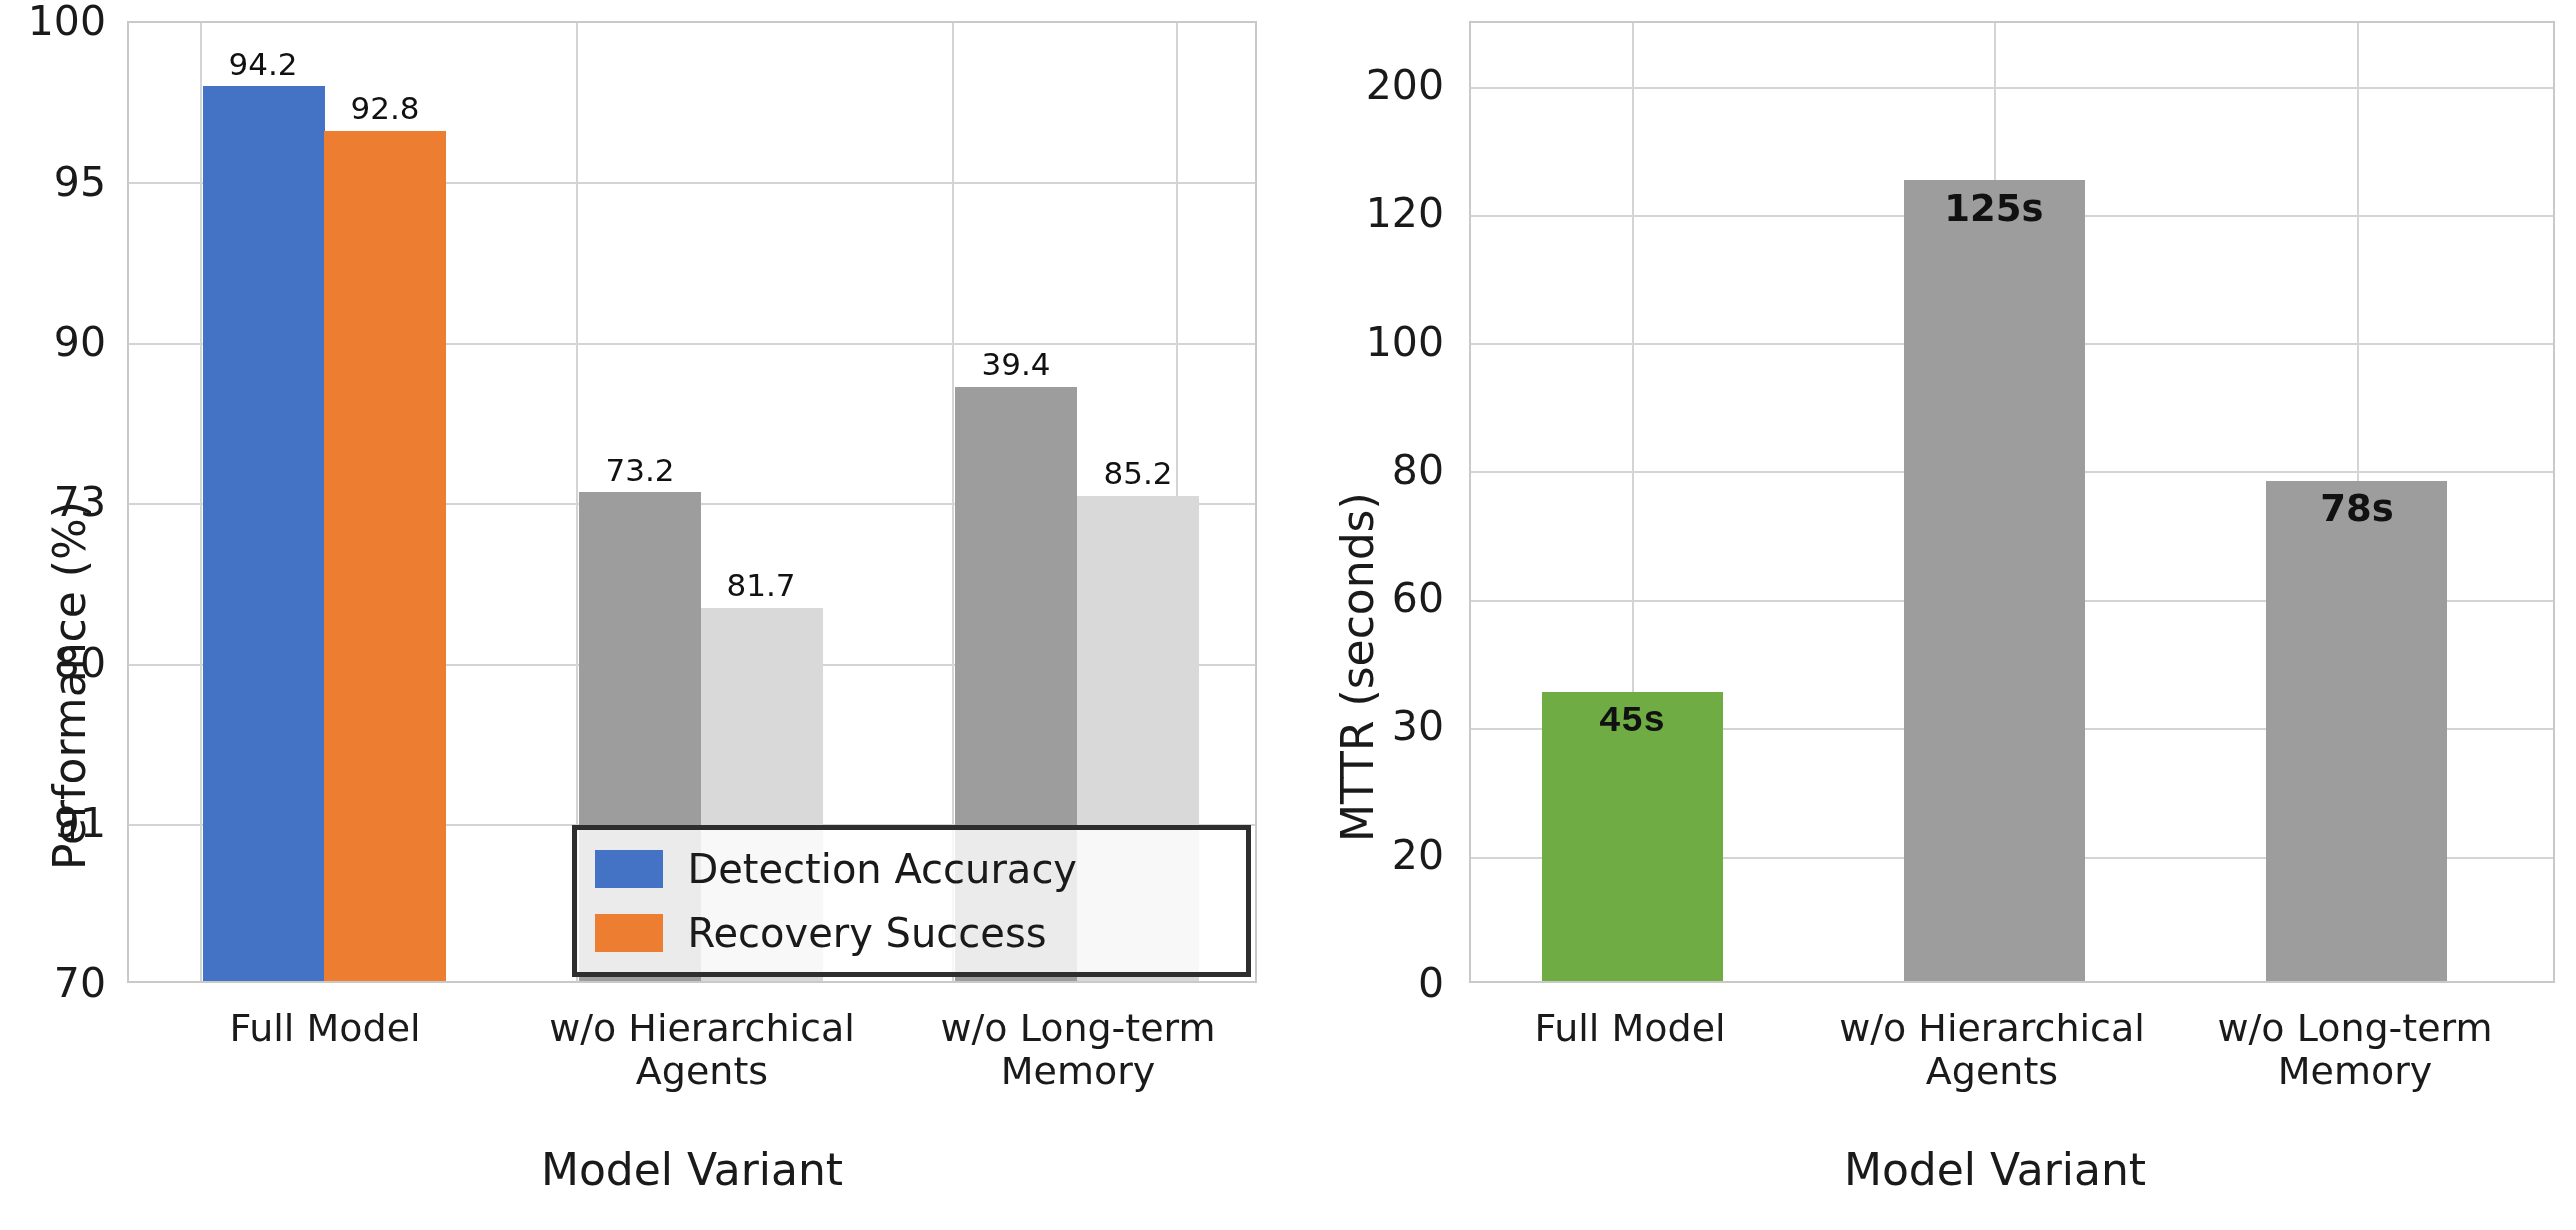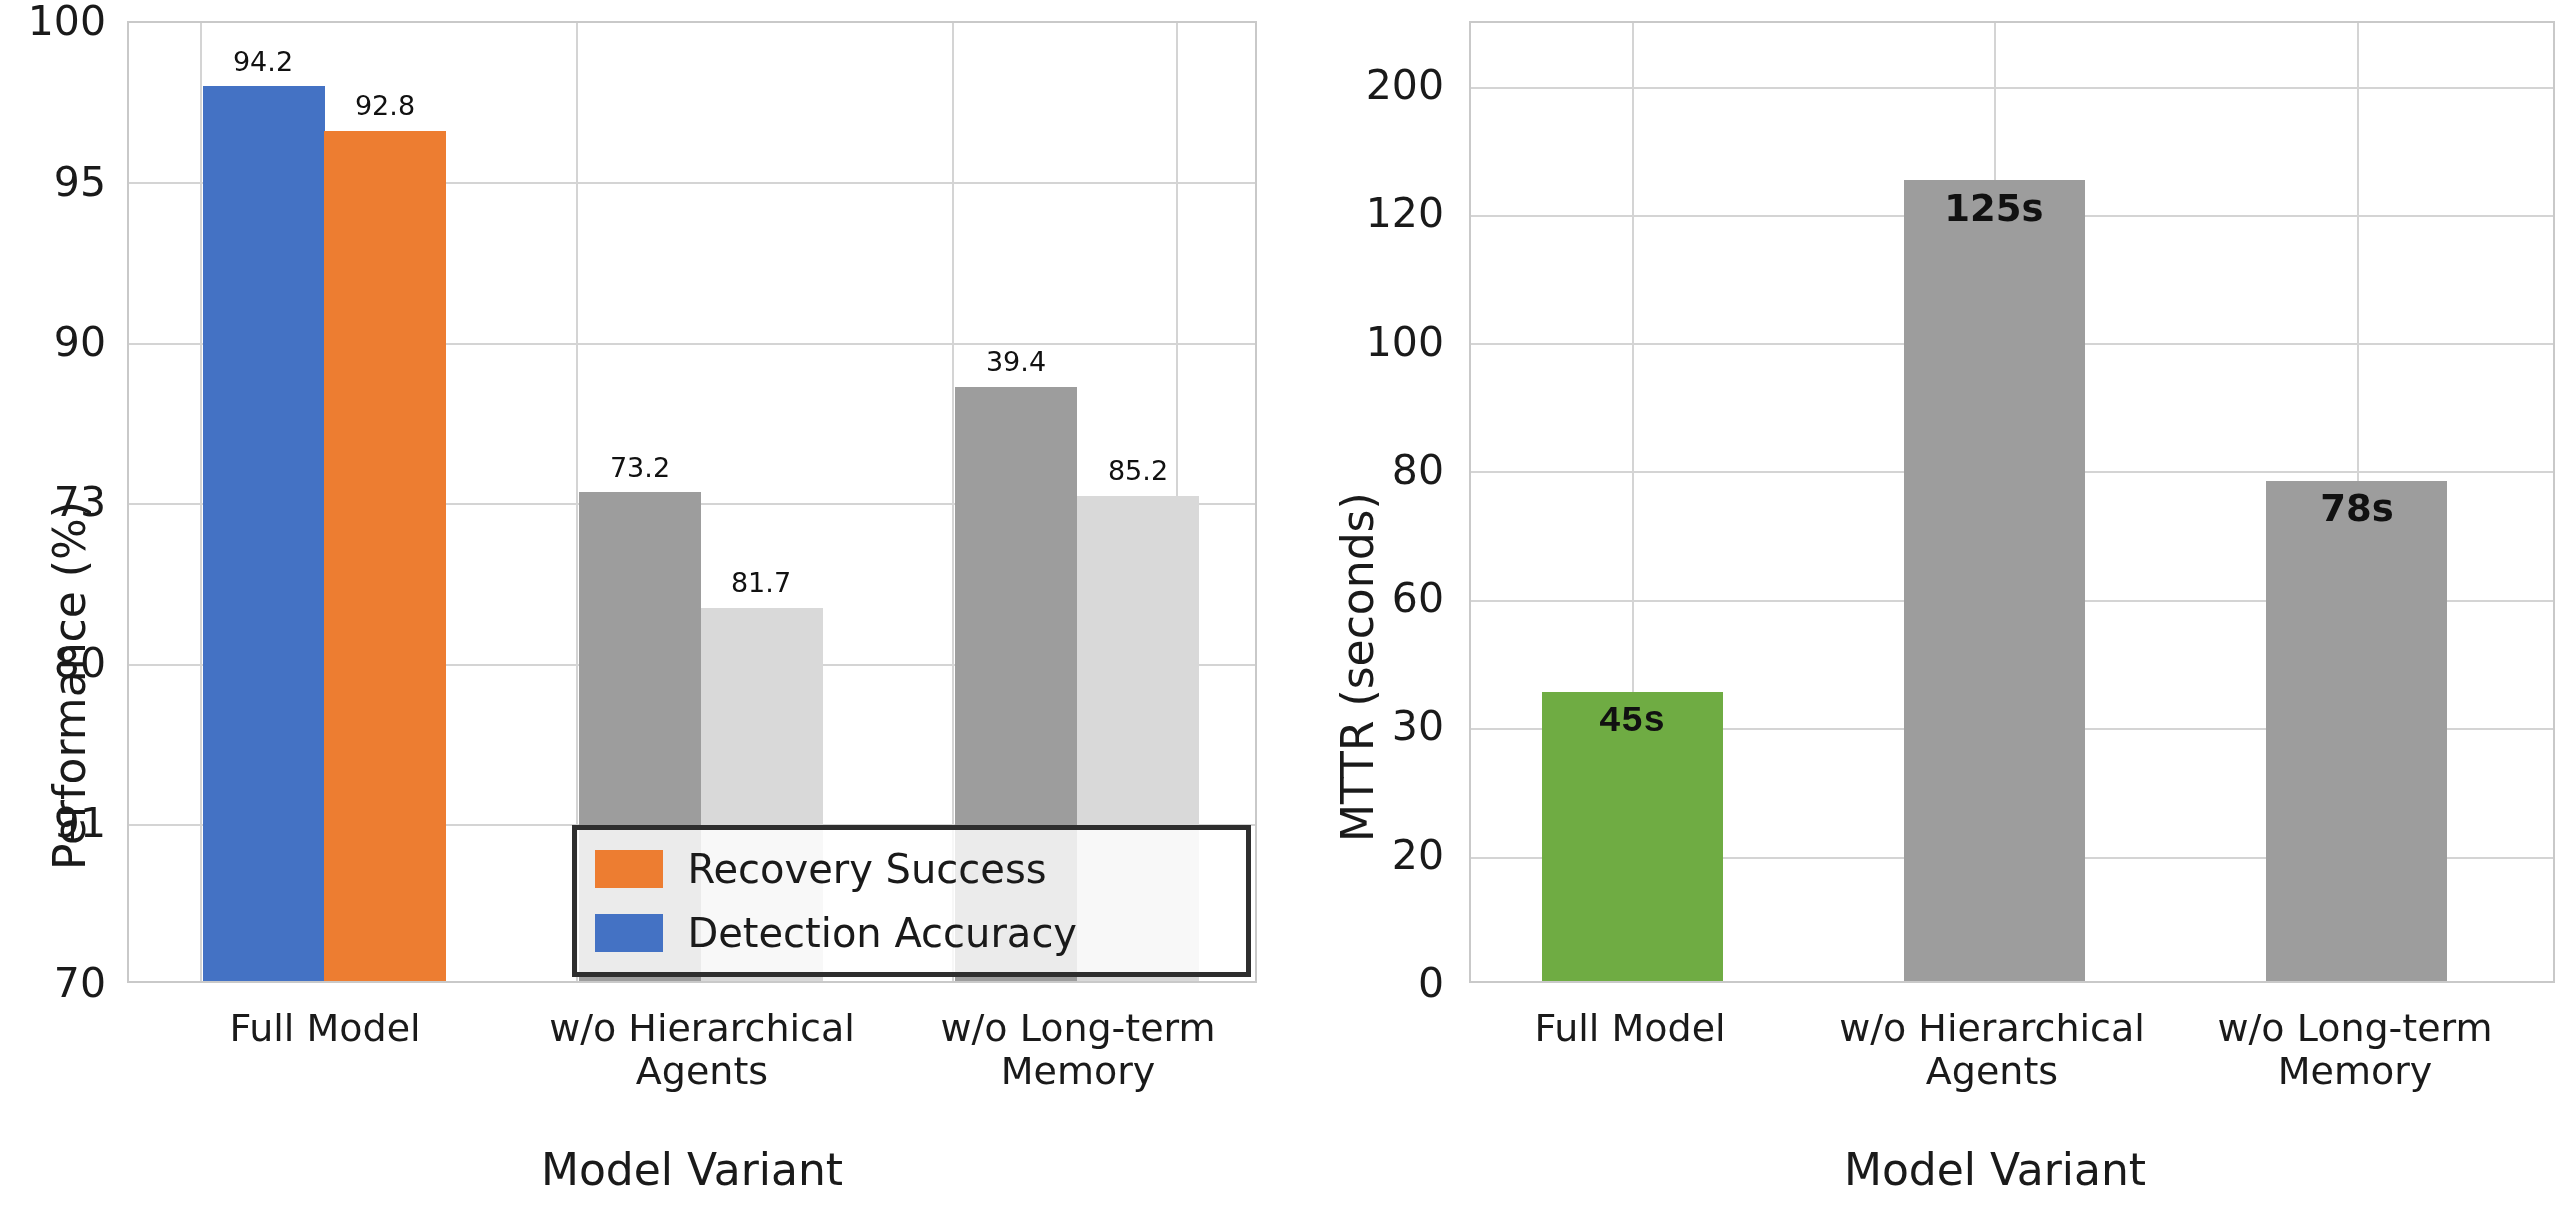--- a/index.html
+++ b/index.html
@@ -77,21 +77,21 @@
   }
 
   
   .bar {
     position: absolute;
     bottom: 0;
   }
   .bar-label {
     position: absolute;
     transform: translateX(-50%);
-    font-size: 27px;
+    font-size: 31px;
     color: #111111;
     white-space: nowrap;
     text-align: center;
   }
   .bar-label.bold { font-weight: bold; font-size: 37px; margin-top: 40px; }
 
   
   .legend {
     position: absolute;
     background: rgba(255,255,255,0.80);
@@ -159,26 +159,26 @@
 
       <div class="bar-label" style="left:134px; top:22.6px;">94.2</div>
       <div class="bar-label" style="left:256px; top:67px;">92.8</div>
       <div class="bar-label" style="left:511px; top:429px;">73.2</div>
       <div class="bar-label" style="left:632px; top:544px;">81.7</div>
       <div class="bar-label" style="left:887px; top:323px;">39.4</div>
       <div class="bar-label" style="left:1009px; top:432px;">85.2</div>
 
       <div class="legend" style="left:443px; bottom:4.2px; width:679px;">
         <div class="legend-row">
+          <span class="legend-swatch" style="background:#4472C4;"></span>
+          <span class="legend-text">Detection Accuracy</span>
+        </div>
+        <div class="legend-row">
           <span class="legend-swatch" style="background:#ED7D31;"></span>
           <span class="legend-text">Recovery Success</span>
-        </div>
-        <div class="legend-row">
-          <span class="legend-swatch" style="background:#4472C4;"></span>
-          <span class="legend-text">Detection Accuracy</span>
         </div>
       </div>
     </div>
 
     <div class="xtick" style="left:325px;  top:1007px; width:368px;">Full Model</div>
     <div class="xtick" style="left:702px;  top:1007px; width:368px;">w/o Hierarchical
 Agents</div>
     <div class="xtick" style="left:1078px; top:1007px; width:368px;">w/o Long-term
 Memory</div>
 

